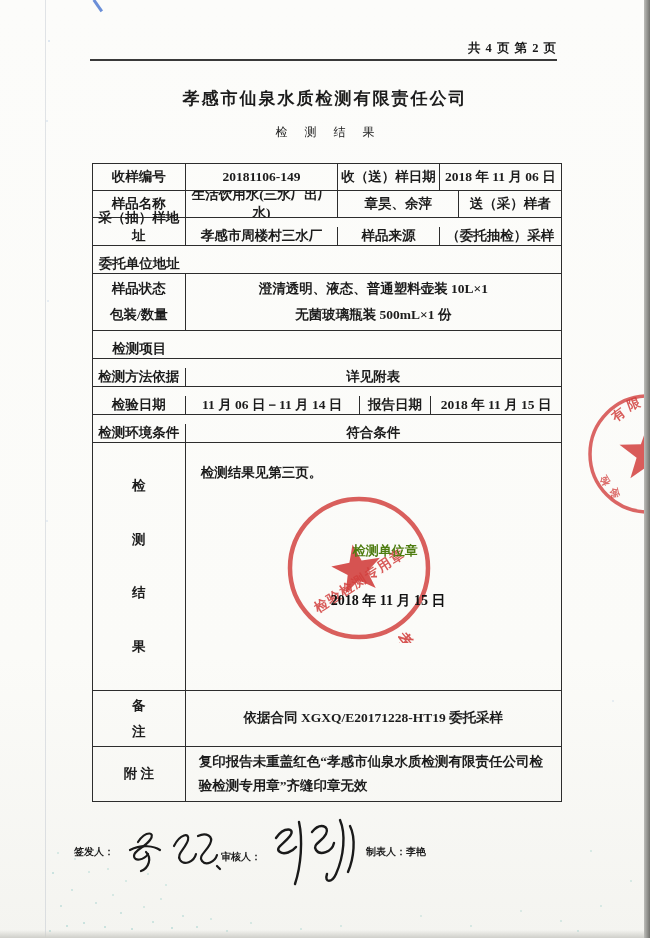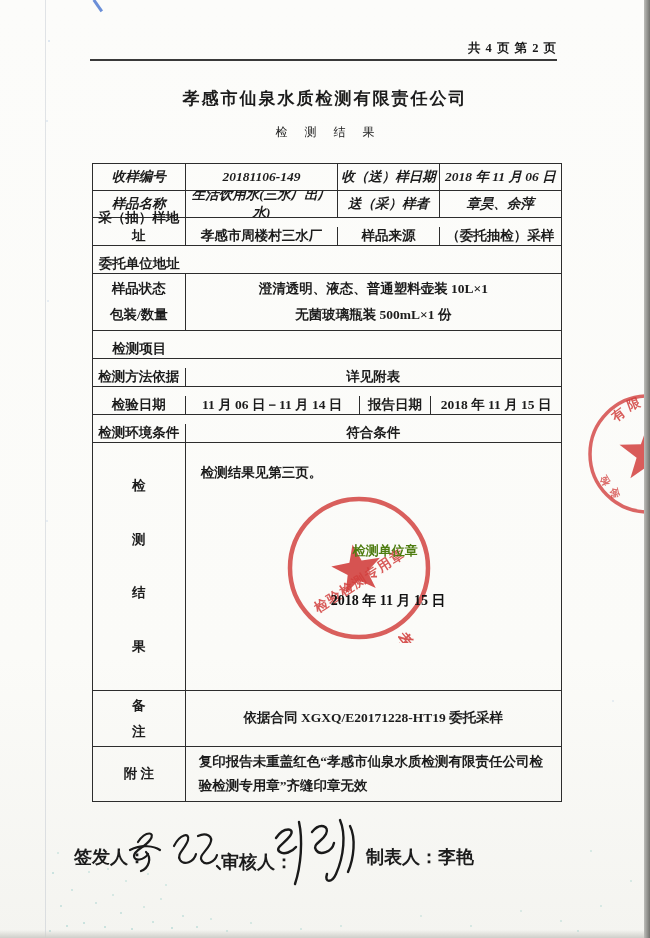--- a/index.html
+++ b/index.html
@@ -42,35 +42,35 @@
   .rtable{position:absolute;left:92px;top:163px;width:470px;border:1.6px solid #2d2d2d;
           box-sizing:border-box;z-index:3;background:transparent;}
   .rrow{display:flex;border-bottom:1.4px solid #2d2d2d;box-sizing:border-box;}
   .rrow:last-child{border-bottom:none;}
   .cell{display:flex;align-items:center;justify-content:center;text-align:center;
         border-right:1.4px solid #2d2d2d;box-sizing:border-box;
         font-size:13.5px;font-weight:bold;line-height:1.35;overflow:hidden;}
   .cell:last-child{border-right:none;}
   .wL{width:19.8%;} .wV1{width:32.6%;} .wL2{width:21.7%;} .wV2{width:25.9%;}
   .wWide{width:80.2%;} .wD1{width:37.2%;} .wDL{width:15.3%;} .wDV{width:27.7%;}
-  .h27{height:27px;font-style:italic;} .h28{height:28px;align-items:flex-end;} .h57{height:57px;} .h248{height:248px;} .h56{height:56px;} .h54{height:54px;}
+  .h27{height:27px;} .h28{height:28px;align-items:flex-end;} .h57{height:57px;} .h248{height:248px;} .h56{height:56px;} .h54{height:54px;}
   .two-line{flex-direction:column;justify-content:center;}
   .two-line span{display:block;line-height:26px;}
   .vlabel{flex-direction:column;justify-content:space-around;padding:16px 0;}
   .result-cell{position:relative;display:block;text-align:left;}
   .result-text{position:absolute;left:15px;top:21px;font-size:13.5px;font-weight:bold;}
   .note-cell{justify-content:flex-start;text-align:left;padding:2px 10px 2px 13px;line-height:24px;}
   
   .stamp-wrap{position:absolute;left:98px;top:50px;width:150px;height:150px;}
   .stamp-overlay-label{position:absolute;left:167px;top:99px;font-size:13px;font-weight:bold;color:#4d7c0f;white-space:nowrap;}
   .stamp-overlay-date{position:absolute;left:145px;top:149px;font-size:14px;font-weight:bold;color:#111;white-space:nowrap;}
   
   .edge-stamp{position:absolute;left:588px;top:386px;width:57px;height:136px;overflow:hidden;z-index:4;}
   
-  .footer-label{position:absolute;font-size:18px;font-weight:bold;z-index:3;white-space:nowrap;}
+  .footer-label{position:absolute;font-size:10px;font-weight:bold;z-index:3;white-space:nowrap;}
   .sig{position:absolute;z-index:3;}
 </style>
 </head>
 <body>
 
 <div class="canvas">
   <div class="paper"></div>
   <div class="left-fold-line"></div>
   <div class="corner-mark"></div>
   <div class="speckles"></div>
@@ -84,22 +84,22 @@
   <div class="rtable">
     <div class="rrow h27">
       <div class="cell wL">收样编号</div>
       <div class="cell wV1">20181106-149</div>
       <div class="cell wL2">收（送）样日期</div>
       <div class="cell wV2">2018 年 11 月 06 日</div>
     </div>
     <div class="rrow h27">
       <div class="cell wL">样品名称</div>
       <div class="cell wV1">生活饮用水(三水厂出厂水)</div>
+      <div class="cell wV2">章昊、余萍</div>
       <div class="cell wL2">送（采）样者</div>
-      <div class="cell wV2">章昊、余萍</div>
     </div>
     <div class="rrow h28">
       <div class="cell wL">采（抽）样地址</div>
       <div class="cell wV1">孝感市周楼村三水厂</div>
       <div class="cell wL2">样品来源</div>
       <div class="cell wV2">（委托抽检）采样</div>
     </div>
     <div class="rrow h28">
       <div class="cell wL">委托单位地址</div>
     </div>

